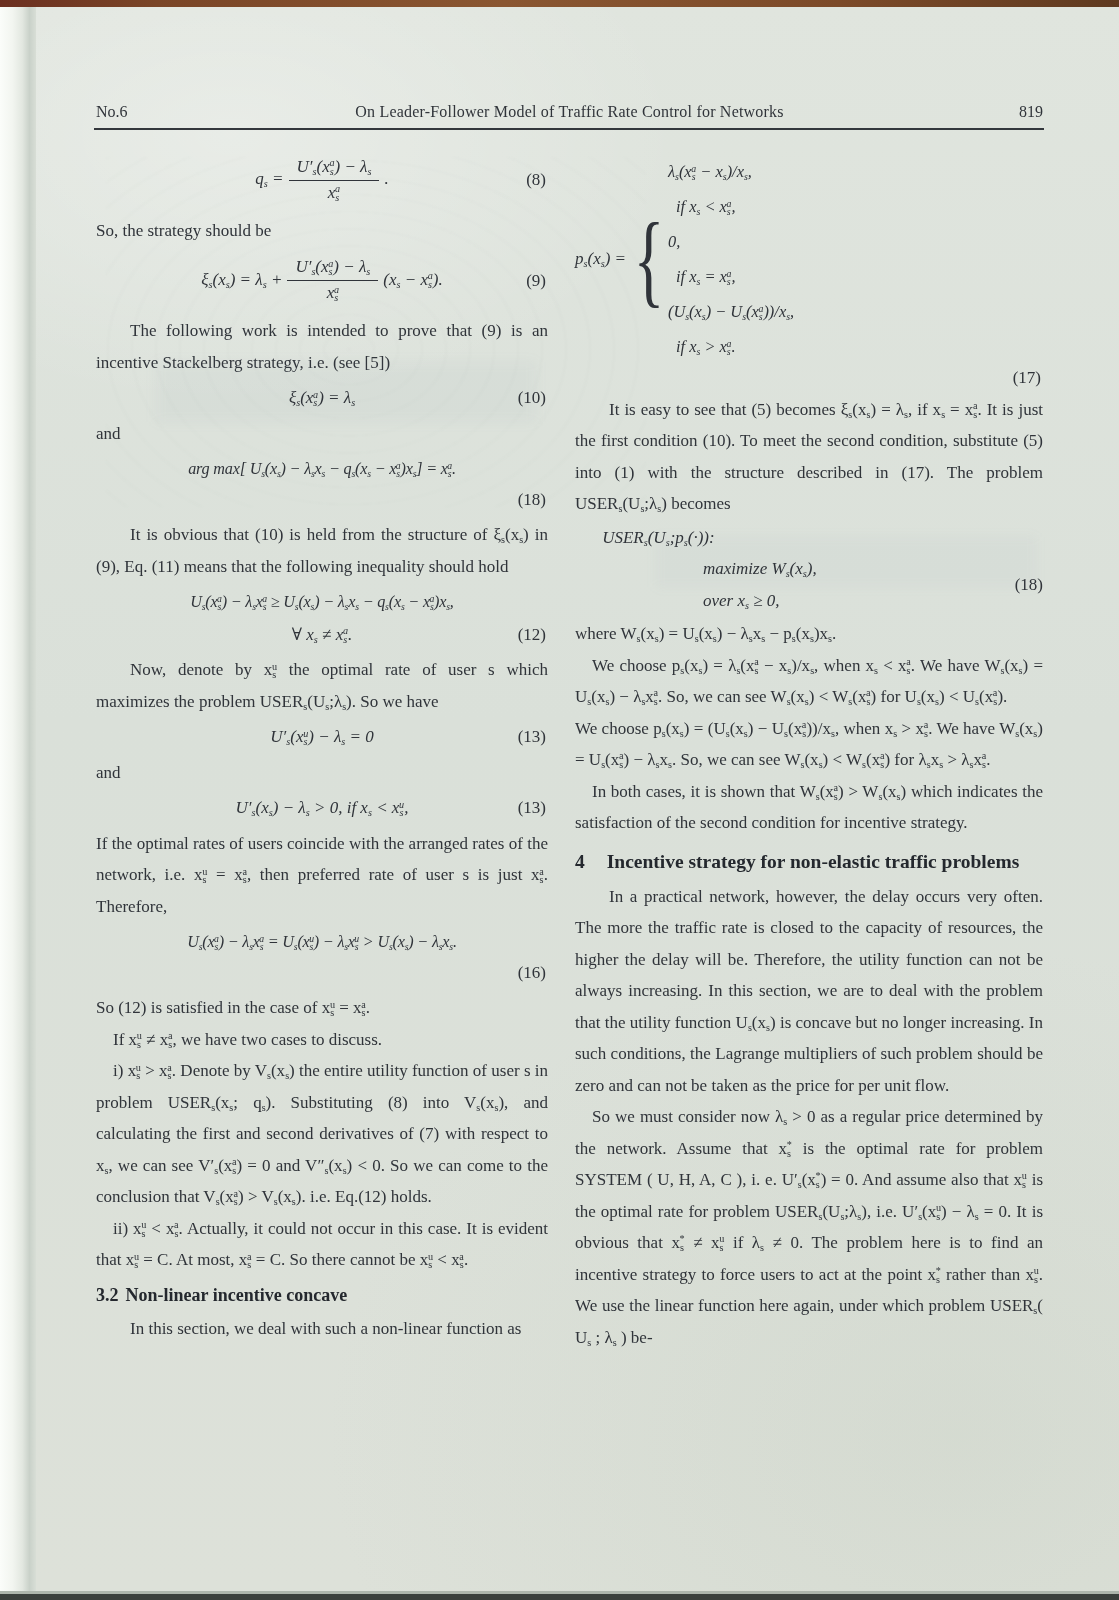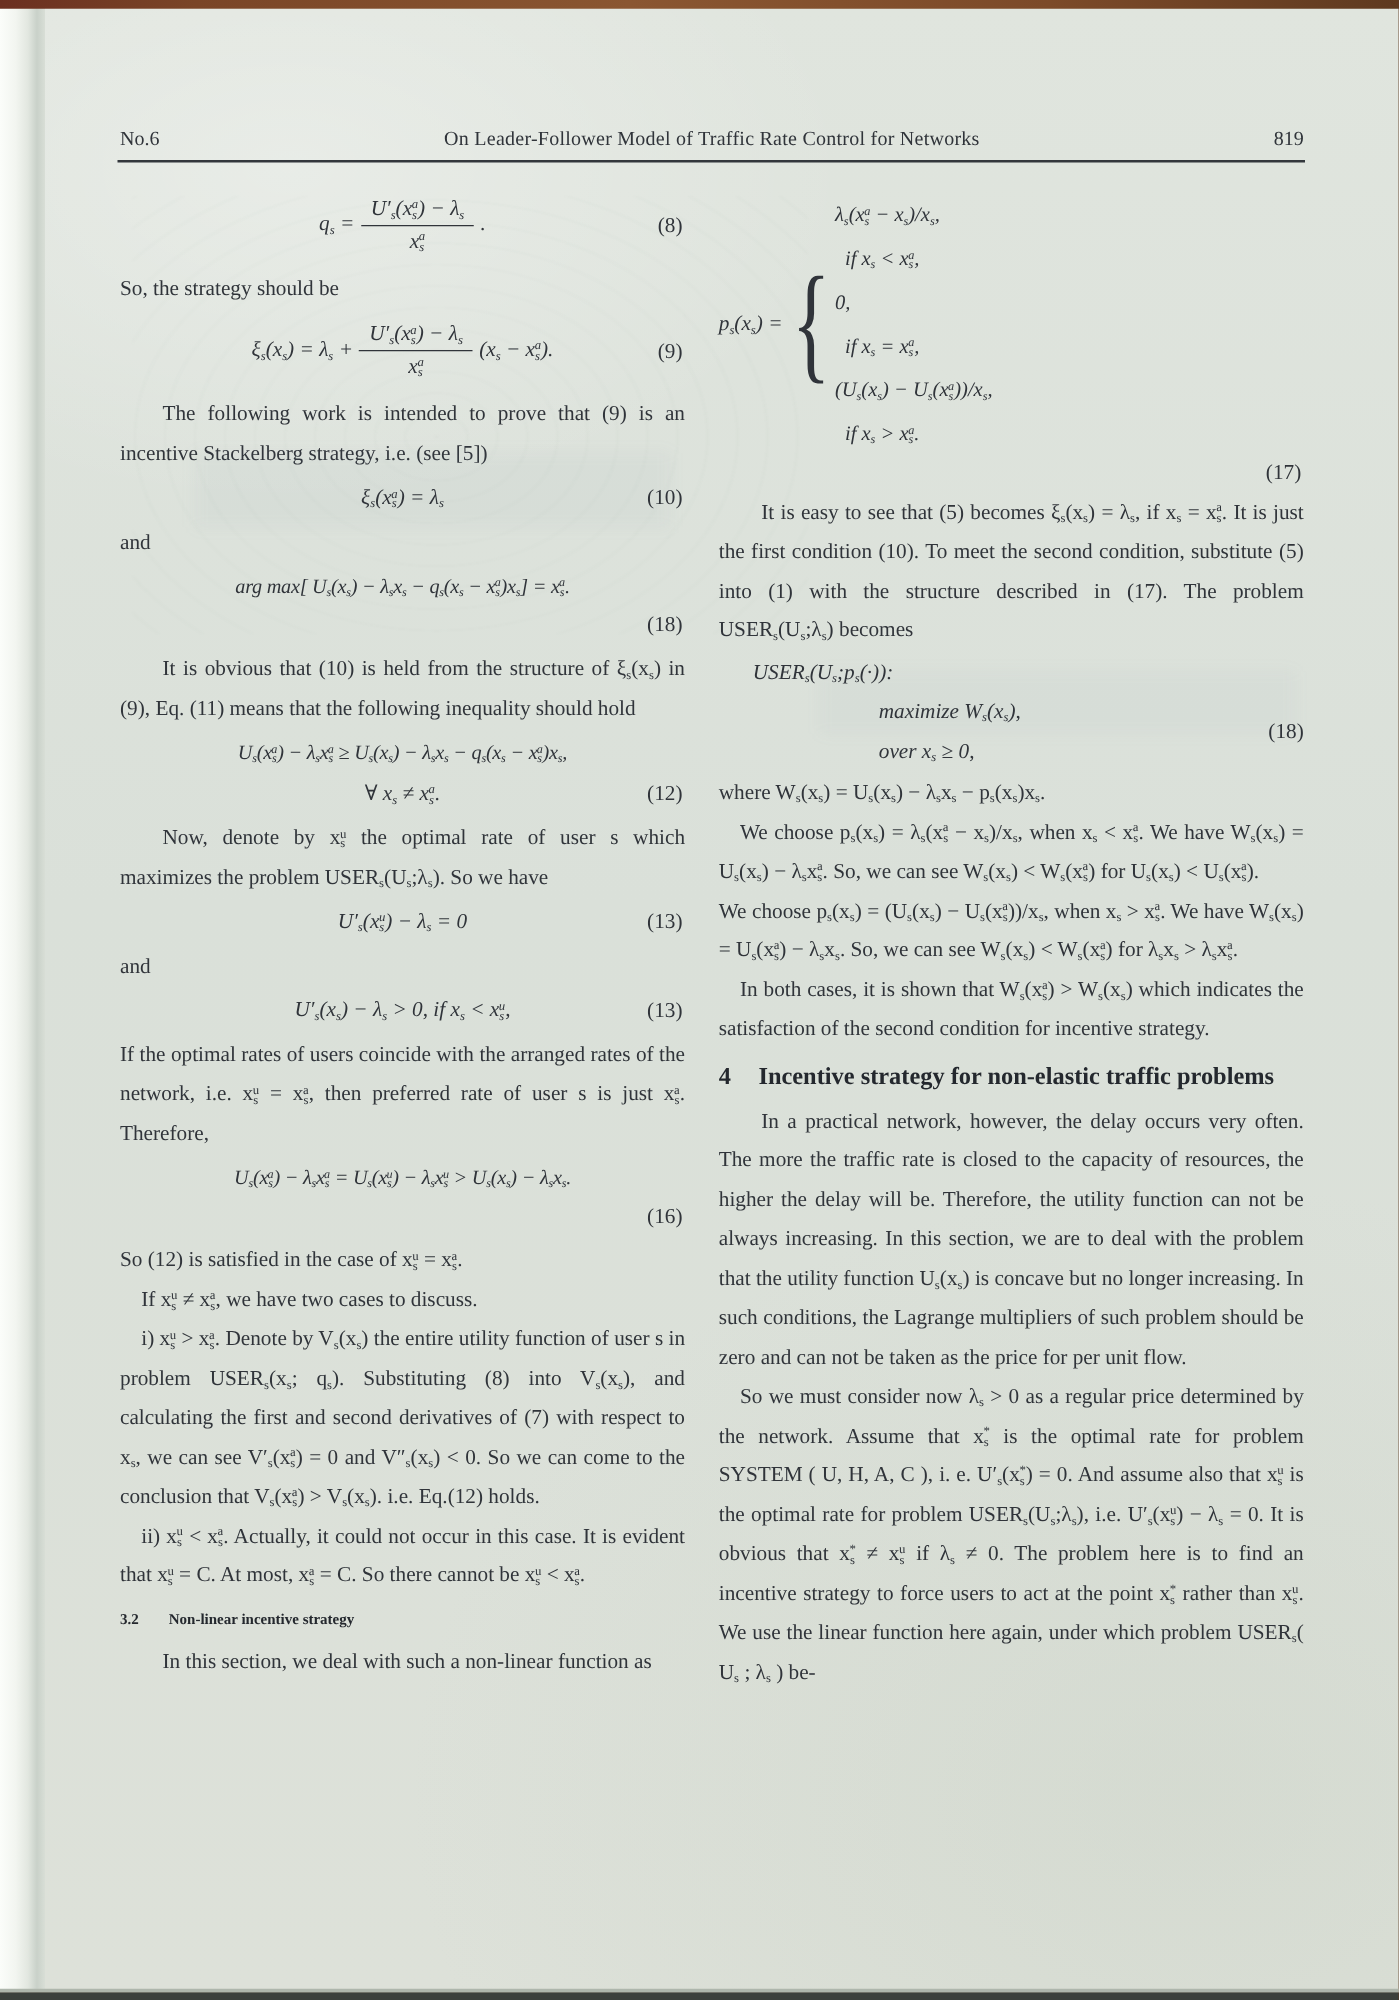--- a/index.html
+++ b/index.html
@@ -67,21 +67,21 @@
   .pw-rows{flex:1;min-width:0;}
   .pw-row{display:flex;justify-content:space-between;line-height:35px;white-space:nowrap;font-size:16.4px;flex-direction:column;}
   .pw-row .cond{margin-left:8px;}
 
   
   .eq18{position:relative;font-style:italic;margin:2px 0;}
   .eq18-head{text-indent:1.6em;text-align:left;}
   .eq18-lines{position:relative;padding-left:128px;text-align:left;}
   .eq18-lines .eq-label{right:0;}
 
-  .h32{margin:4px 0 2px;font-size:12px;font-weight:bold;color:#24282e;display:flex;gap:24px;text-align:left;}
+  .h32{margin:4px 0 2px;font-size:18px;font-weight:bold;color:#24282e;display:flex;gap:7px;text-align:left;}
   .h4{margin:6px 0 2px;font-size:19.5px;font-weight:bold;color:#24282e;display:flex;gap:22px;line-height:34px;text-align:left;}
   .h4 .h4-num{flex:0 0 auto;}
 </style>
 </head>
 <body>
 
 <div class="wood"></div>
 <div class="fore-edge"></div>
 
 <div class="page">
@@ -158,21 +158,21 @@
         <span class="second-line eq-label-line">(16)</span>
       </div>
 
       <p class="p noind">So (12) is satisfied in the case of x<sub>s</sub><sup>u</sup> = x<sub>s</sub><sup>a</sup>.</p>
       <p class="p smallind">If x<sub>s</sub><sup>u</sup> ≠ x<sub>s</sub><sup>a</sup>, we have two cases to discuss.</p>
       <p class="p smallind">i) x<sub>s</sub><sup>u</sup> &gt; x<sub>s</sub><sup>a</sup>. Denote by V<sub>s</sub>(x<sub>s</sub>) the entire utility function of user s in problem USER<sub>s</sub>(x<sub>s</sub>; q<sub>s</sub>). Substituting (8) into V<sub>s</sub>(x<sub>s</sub>), and calculating the first and second derivatives of (7) with respect to x<sub>s</sub>, we can see V′<sub>s</sub>(x<sub>s</sub><sup>a</sup>) = 0 and V″<sub>s</sub>(x<sub>s</sub>) &lt; 0. So we can come to the conclusion that V<sub>s</sub>(x<sub>s</sub><sup>a</sup>) &gt; V<sub>s</sub>(x<sub>s</sub>). i.e. Eq.(12) holds.</p>
       <p class="p smallind">ii) x<sub>s</sub><sup>u</sup> &lt; x<sub>s</sub><sup>a</sup>. Actually, it could not occur in this case. It is evident that x<sub>s</sub><sup>u</sup> = C. At most, x<sub>s</sub><sup>a</sup> = C. So there cannot be x<sub>s</sub><sup>u</sup> &lt; x<sub>s</sub><sup>a</sup>.</p>
 
       <h3 class="h32">
         <span>3.2</span>
-        <span>Non-linear incentive strategy</span>
+        <span>Non-linear incentive concave</span>
       </h3>
 
       <p class="p">In this section, we deal with such a non-linear function as</p>
     </div>
 
     <div class="col col-right">
 
       <div>
         <div class="pw">
           <span class="pw-lhs">p<sub>s</sub>(x<sub>s</sub>) =</span>

